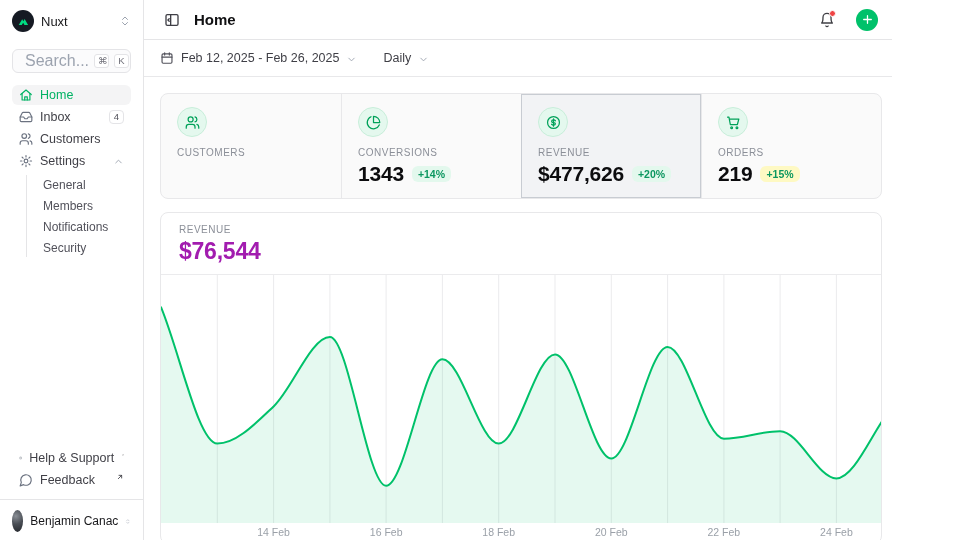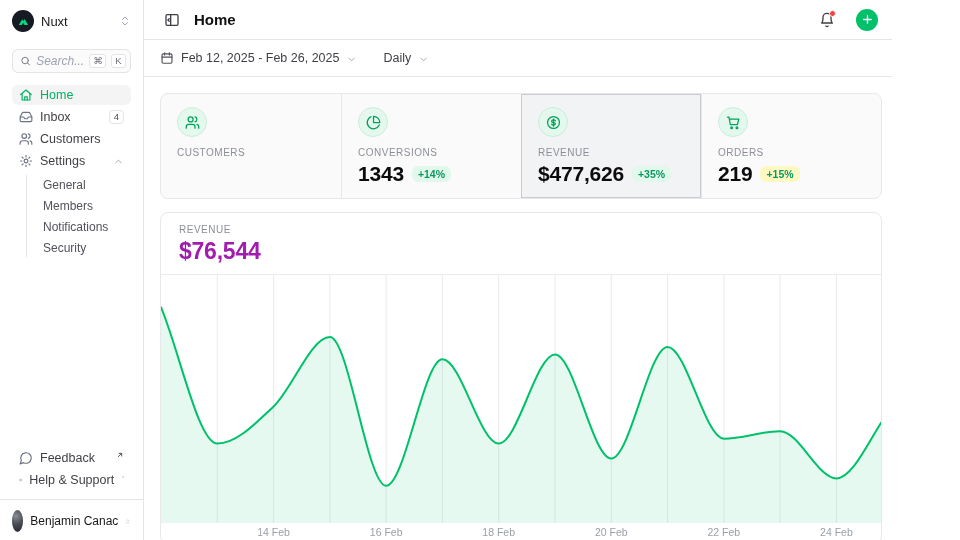--- a/index.html
+++ b/index.html
@@ -8,21 +8,21 @@
   svg{display:block;}
   
   .sidebar{width:144px;min-width:144px;border-right:1px solid #e5e5e7;display:flex;flex-direction:column;
     padding:8px 12px 6px 12px;box-sizing:border-box;background:#fff;}
   .team-row{display:flex;align-items:center;gap:7px;height:26px;cursor:pointer;}
   .logo{width:22px;height:22px;border-radius:50%;background:#151a23;display:flex;align-items:center;justify-content:center;}
   .team{font-size:13px;font-weight:500;color:#18181b;flex:1;}
   .chev{color:#9ca3af;}
   .search{margin:15px 0 0 0;height:22px;border:1px solid #e4e4e7;background:#fbfbfc;border-radius:6px;
     display:flex;align-items:center;gap:5px;padding:0 4px 0 7px;cursor:text;}
-  .search .ph{font-size:12px;color:#9ca3af;flex:1;font-style:italic;}
+  .search .ph{font-size:16px;color:#9ca3af;flex:1;}
   kbd{font-family:"Liberation Sans","DejaVu Sans",sans-serif;font-size:9.5px;color:#71717a;border:1px solid #e4e4e7;
     background:#fff;border-radius:3px;padding:1px 3px;line-height:1.1;min-width:7px;text-align:center;}
   nav{margin-top:12px;display:flex;flex-direction:column;gap:2px;}
   .item{display:flex;align-items:center;gap:7px;height:20px;padding:0 7px;border-radius:6px;
     font-size:12.5px;color:#3f3f46;text-decoration:none;cursor:pointer;}
   .item .lbl{flex:1;white-space:nowrap;}
   .item .nicon{color:#6b7280;}
   .item.active{background:#f4f4f5;color:#00b264;}
   .item.active .nicon{color:#00b264;}
   .badge{font-size:9.5px;color:#52525b;border:1px solid #e4e4e7;border-radius:4px;padding:1px 4px;line-height:1.1;background:#fff;}
@@ -145,36 +145,36 @@
       <div class="children">
         <a class="child">General</a>
         <a class="child">Members</a>
         <a class="child">Notifications</a>
         <a class="child">Security</a>
       </div>
     </nav>
 
     <div class="side-bottom">
       <a class="item">
-        <svg class="nicon" width="14" height="14" viewBox="0 0 24 24" fill="none" stroke="currentColor" stroke-width="2" stroke-linecap="round" stroke-linejoin="round">
-            <path d="M7.9 20A9 9 0 1 0 4 16.1L2 22z"></path>
-          </svg>
-        <span class="lbl">Feedback</span>
-        <svg class="ext" width="8" height="8" viewBox="0 0 24 24" fill="none" stroke="currentColor" stroke-width="2.6" stroke-linecap="round" stroke-linejoin="round">
-            <path d="M7 17 17 7"></path>
-            <path d="M9 7h8v8"></path>
-          </svg>
-      </a>
-      <a class="item">
         <svg class="nicon" width="14" height="14" viewBox="0 0 24 24" fill="none" stroke="currentColor" stroke-width="2" stroke-linecap="round">
             <circle cx="12" cy="12" r="9"></circle>
             <path d="M12 8h.01"></path>
             <path d="M12 11.5V16"></path>
           </svg>
         <span class="lbl">Help &amp; Support</span>
+        <svg class="ext" width="8" height="8" viewBox="0 0 24 24" fill="none" stroke="currentColor" stroke-width="2.6" stroke-linecap="round" stroke-linejoin="round">
+            <path d="M7 17 17 7"></path>
+            <path d="M9 7h8v8"></path>
+          </svg>
+      </a>
+      <a class="item">
+        <svg class="nicon" width="14" height="14" viewBox="0 0 24 24" fill="none" stroke="currentColor" stroke-width="2" stroke-linecap="round" stroke-linejoin="round">
+            <path d="M7.9 20A9 9 0 1 0 4 16.1L2 22z"></path>
+          </svg>
+        <span class="lbl">Feedback</span>
         <svg class="ext" width="8" height="8" viewBox="0 0 24 24" fill="none" stroke="currentColor" stroke-width="2.6" stroke-linecap="round" stroke-linejoin="round">
             <path d="M7 17 17 7"></path>
             <path d="M9 7h8v8"></path>
           </svg>
       </a>
       <div class="side-divider"></div>
       <div class="user-row">
         <span class="avatar"></span>
         <span class="user-name">Benjamin Canac</span>
         <svg class="chev" width="11" height="11" viewBox="0 0 24 24" fill="none" stroke="currentColor" stroke-width="2" stroke-linecap="round" stroke-linejoin="round">
@@ -264,21 +264,21 @@
           <span class="icon-circle">
             <svg width="15" height="15" viewBox="0 0 24 24" fill="none" stroke="currentColor" stroke-width="2" stroke-linecap="round" stroke-linejoin="round">
                 <circle cx="12" cy="12" r="9.5"></circle>
                 <path d="M15 9.2a3.6 3.6 0 0 0-3-1.4c-1.7 0-3 .9-3 2.1s1.3 2.1 3 2.1 3 .9 3 2.1-1.3 2.1-3 2.1a3.6 3.6 0 0 1-3-1.4"></path>
                 <path d="M12 6.2v11.6"></path>
               </svg>
           </span>
           <div class="stat-label">REVENUE</div>
           <div class="stat-row">
             <span class="stat-value">$477,626</span>
-            <span class="delta delta-pill" style="background: rgb(227, 248, 237); color: rgb(12, 151, 96);">+35%</span>
+            <span class="delta delta-pill" style="background: rgb(227, 248, 237); color: rgb(12, 151, 96);">+20%</span>
           </div>
         </div>
 
         <div class="stat">
           <span class="icon-circle">
             <svg width="15" height="15" viewBox="0 0 24 24" fill="none" stroke="currentColor" stroke-width="2" stroke-linecap="round" stroke-linejoin="round">
                 <circle cx="9" cy="20.3" r="1.4"></circle>
                 <circle cx="17.5" cy="20.3" r="1.4"></circle>
                 <path d="M2.5 3.5h2.2l2.2 11.7h11.3l2.3-8.7H5.6"></path>
               </svg>

